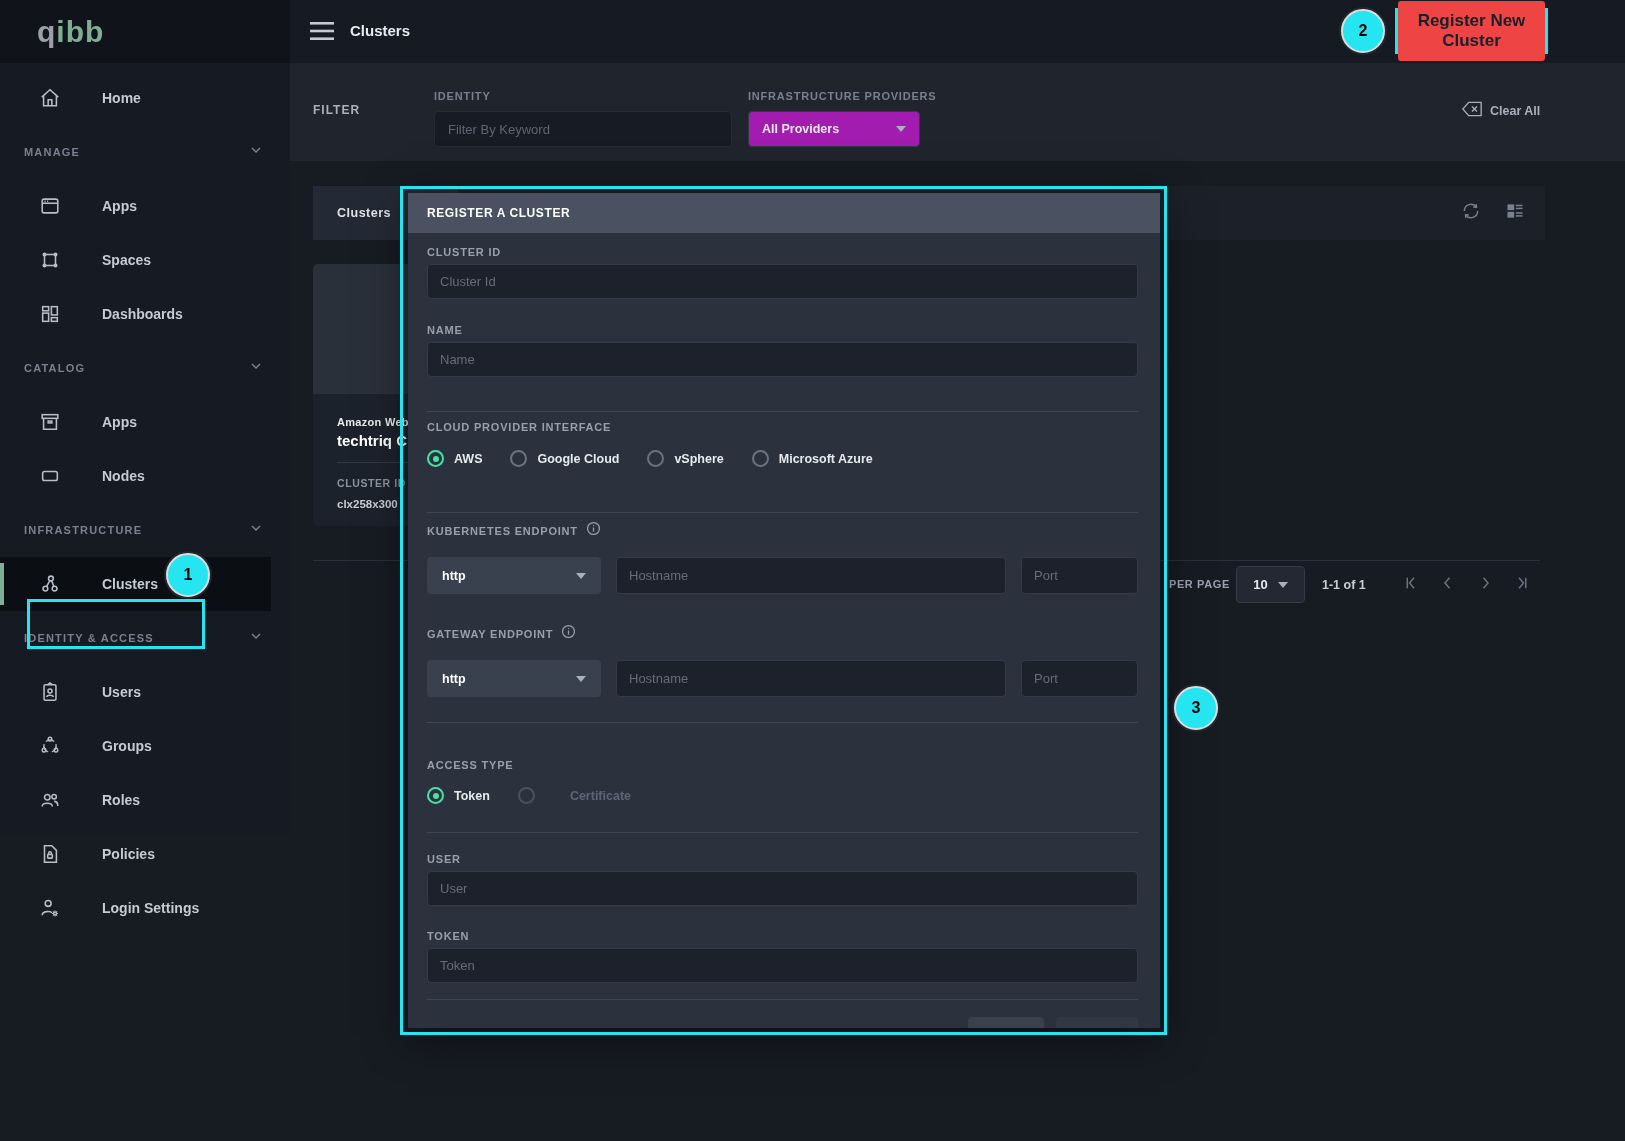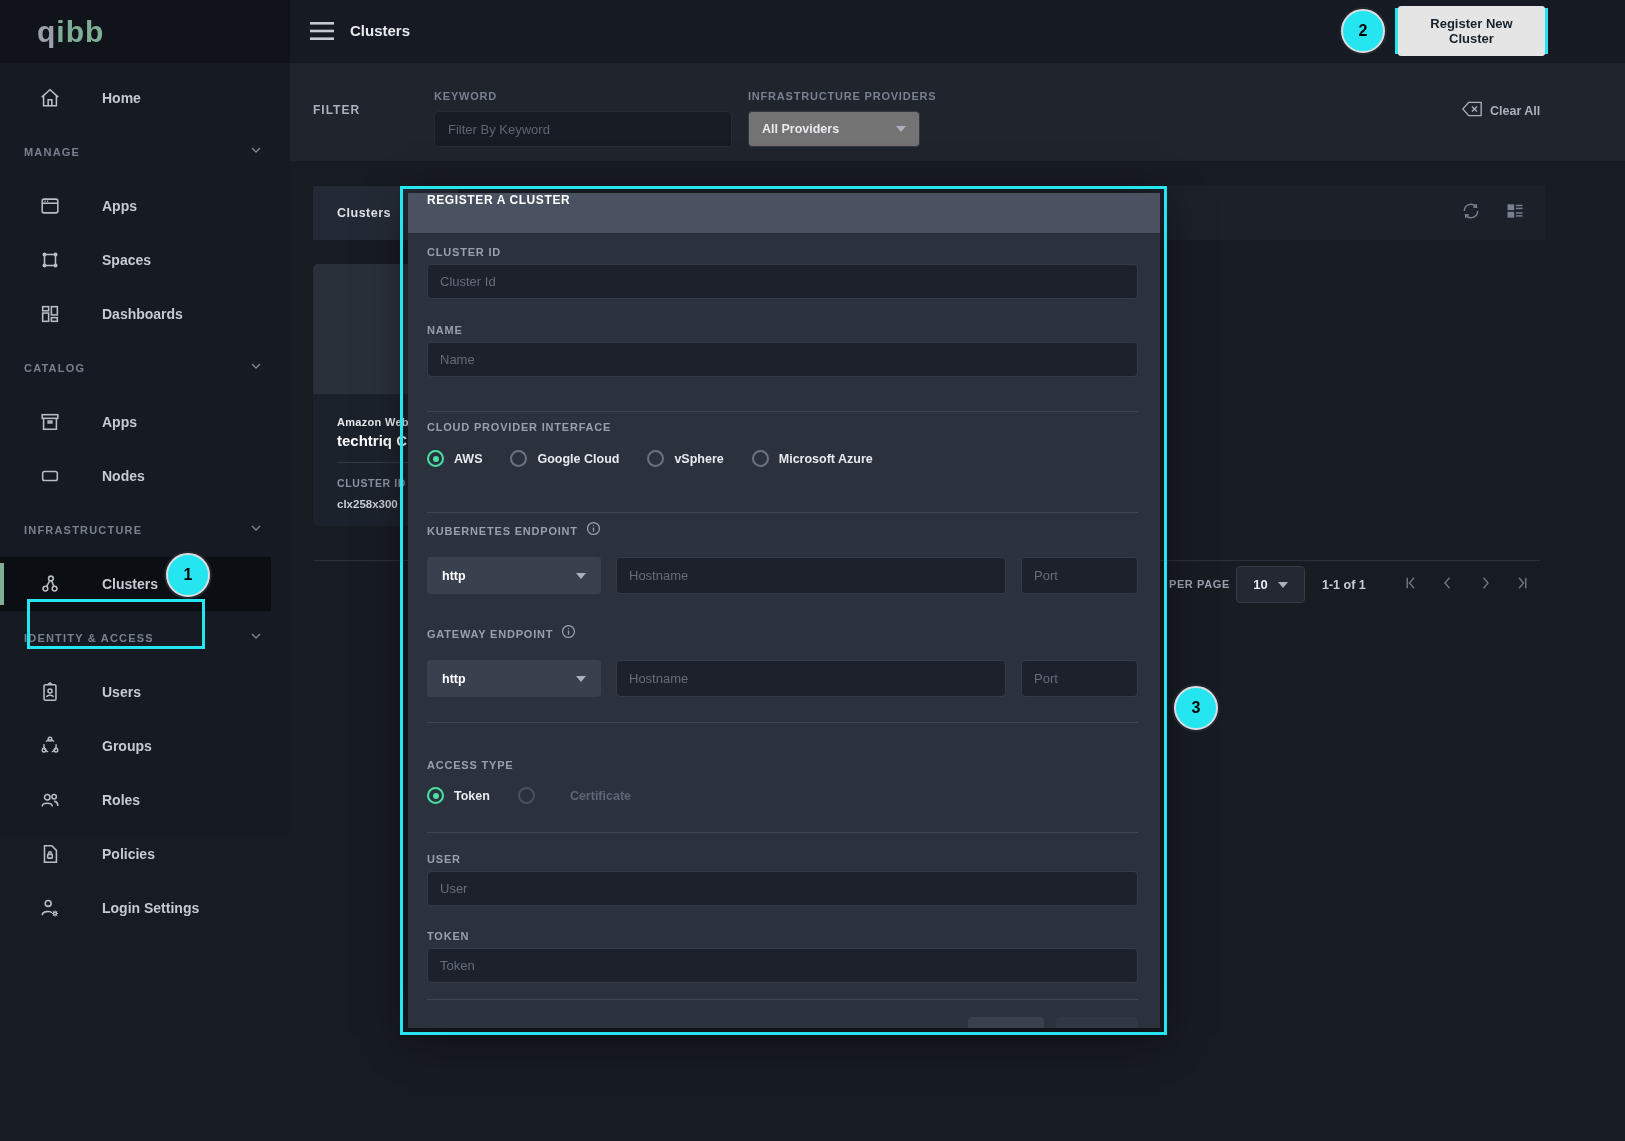--- a/index.html
+++ b/index.html
@@ -20,31 +20,31 @@
   .nav-item.active::before { content:""; position:absolute; left:0; top:6px; bottom:6px; width:4px; background:#7fae96; }
   .nav-section { height:54px; display:flex; align-items:center; justify-content:space-between; padding:0 26px 0 24px; color:#79808f; }
   .nav-section .ns-label { font-size:11px; font-weight:bold; letter-spacing:1.2px; }
   .nav-section .ns-chevron { color:#79808f; }
 
   
   #topbar { position:absolute; left:290px; top:0; width:1335px; height:63px; background:#161a22; }
   #hamburger { position:absolute; left:20px; top:21px; width:24px; height:20px; color:#c6cad2; cursor:pointer; }
   #page-title { position:absolute; left:60px; top:22px; font-size:15px; font-weight:bold; color:#e8eaee; }
   #register-frame { position:absolute; left:1105px; top:8px; width:153px; height:46px; border:3px solid #25e6f0; display:flex; align-items:center; justify-content:center; z-index:21; }
-  #register-btn { background:#e5e5e5; color:#15212b; font-weight:bold; font-size:13px; border:none; border-radius:3px; padding:10px 12px; cursor:pointer; font-family:inherit; }
+  #register-btn { background:#ef4444; color:#15212b; font-weight:bold; font-size:17px; border:none; border-radius:3px; padding:10px 12px; cursor:pointer; font-family:inherit; }
 
   
   #filterbar { position:absolute; left:290px; top:63px; width:1335px; height:98px; background:#1f242d; }
   #filter-label { position:absolute; left:23px; top:40px; font-size:12px; font-weight:bold; letter-spacing:1px; color:#aab0bc; }
   .fld-label { font-size:11px; font-weight:bold; letter-spacing:.8px; color:#79808f; }
   #keyword-group { position:absolute; left:144px; top:27px; }
   #keyword-input { margin-top:9px; width:298px; height:36px; background:#171b23; border:1px solid #262c36; border-radius:4px; color:#dfe3e8; font-size:13px; padding:0 13px; font-family:inherit; }
   #keyword-input::placeholder { color:#5e6572; }
   #providers-group { position:absolute; left:458px; top:27px; }
-  .select-box { margin-top:9px; width:172px; height:36px; background:#737373; border:1px solid #323845; border-radius:4px; display:flex; align-items:center; justify-content:space-between; padding:0 13px; cursor:pointer; }
+  .select-box { margin-top:9px; width:172px; height:36px; background:#a21caf; border:1px solid #323845; border-radius:4px; display:flex; align-items:center; justify-content:space-between; padding:0 13px; cursor:pointer; }
   .select-box .sel-text { color:#e8eaee; font-size:12.5px; font-weight:bold; }
   .sel-caret { width:0; height:0; border-left:5px solid transparent; border-right:5px solid transparent; border-top:6px solid #aab0bc; }
   #clear-all { position:absolute; left:1172px; top:38px; display:flex; align-items:center; gap:8px; color:#aab0bc; cursor:pointer; }
   #clear-all .ca-text { font-size:12.5px; font-weight:bold; }
 
   
   #panel-strip { position:absolute; left:313px; top:186px; width:1232px; height:54px; background:#1b2029; }
   #panel-tab { width:145px; height:54px; background:#242a35; display:flex; align-items:center; padding-left:24px; cursor:pointer; }
   #panel-tab span { color:#dfe3e8; font-size:12.5px; font-weight:bold; letter-spacing:.5px; }
   #panel-icons { position:absolute; right:20px; top:0; height:54px; display:flex; align-items:center; gap:24px; color:#79808f; }
@@ -63,21 +63,21 @@
   #per-page-label { position:absolute; left:1169px; top:578px; font-size:11px; font-weight:bold; letter-spacing:.6px; color:#9aa1ae; }
   #per-page-select { position:absolute; left:1236px; top:566px; width:69px; height:37px; background:#232833; border:1px solid #343b47; border-radius:4px; display:flex; align-items:center; justify-content:center; gap:10px; cursor:pointer; }
   #per-page-select .sel-text { color:#e8eaee; font-size:13px; font-weight:bold; }
   #range-label { position:absolute; left:1322px; top:578px; font-size:12.5px; font-weight:bold; color:#c9cdd4; }
   #pager { position:absolute; left:1402px; top:574px; display:flex; gap:19px; color:#6b7280; }
   #pager .pg-btn { cursor:pointer; }
 
   
   #modal-frame { position:absolute; left:400px; top:186px; width:767px; height:849px; border:3px solid #25e6f0; z-index:20; }
   #modal { position:absolute; left:408px; top:193px; width:752px; height:835px; background:#2b323e; z-index:10; display:flex; flex-direction:column; box-shadow:0 8px 40px rgba(0,0,0,.5); }
-  #modal-header { flex:0 0 40px; background:#4a5261; display:flex; align-items:flex-start; padding-left:19px; }
+  #modal-header { flex:0 0 40px; background:#4a5261; display:flex; align-items:center; padding-left:19px; }
   #modal-title { color:#ffffff; font-size:12px; font-weight:bold; letter-spacing:.6px; }
   #modal-body { flex:1; padding:0 22px 0 19px; overflow:hidden; }
   .m-label { font-size:11px; font-weight:bold; letter-spacing:.8px; color:#99a0ad; }
   .m-label-row { display:flex; align-items:center; gap:8px; color:#99a0ad; }
   .m-input { width:100%; height:35px; background:#1c212b; border:1px solid #343b48; border-radius:4px; color:#dfe3e8; font-size:13px; padding:0 12px; font-family:inherit; }
   .m-input::placeholder { color:#656c7a; }
   .m-div { height:1px; background:#3e4554; }
   .radio-row { display:flex; align-items:center; gap:28px; }
   .radio { display:flex; align-items:center; gap:10px; cursor:pointer; }
   .radio .rd-circle { width:17px; height:17px; border-radius:50%; border:2px solid #6b7280; position:relative; flex:0 0 auto; }
@@ -293,21 +293,21 @@
       </svg></span>
   <span id="page-title">Clusters</span>
   <div id="register-frame">
     <button id="register-btn">Register New Cluster</button>
   </div>
 </div>
 
 <div id="filterbar">
   <span id="filter-label">FILTER</span>
   <div id="keyword-group">
-    <div class="fld-label">KEYWORD</div>
+    <div class="fld-label">IDENTITY</div>
     <input id="keyword-input" placeholder="Filter By Keyword" style="">
   </div>
   <div id="providers-group">
     <div class="fld-label">INFRASTRUCTURE PROVIDERS</div>
     <div class="select-box">
       <span class="sel-text">All Providers</span>
       <span class="sel-caret"></span>
     </div>
   </div>
   <div id="clear-all">

